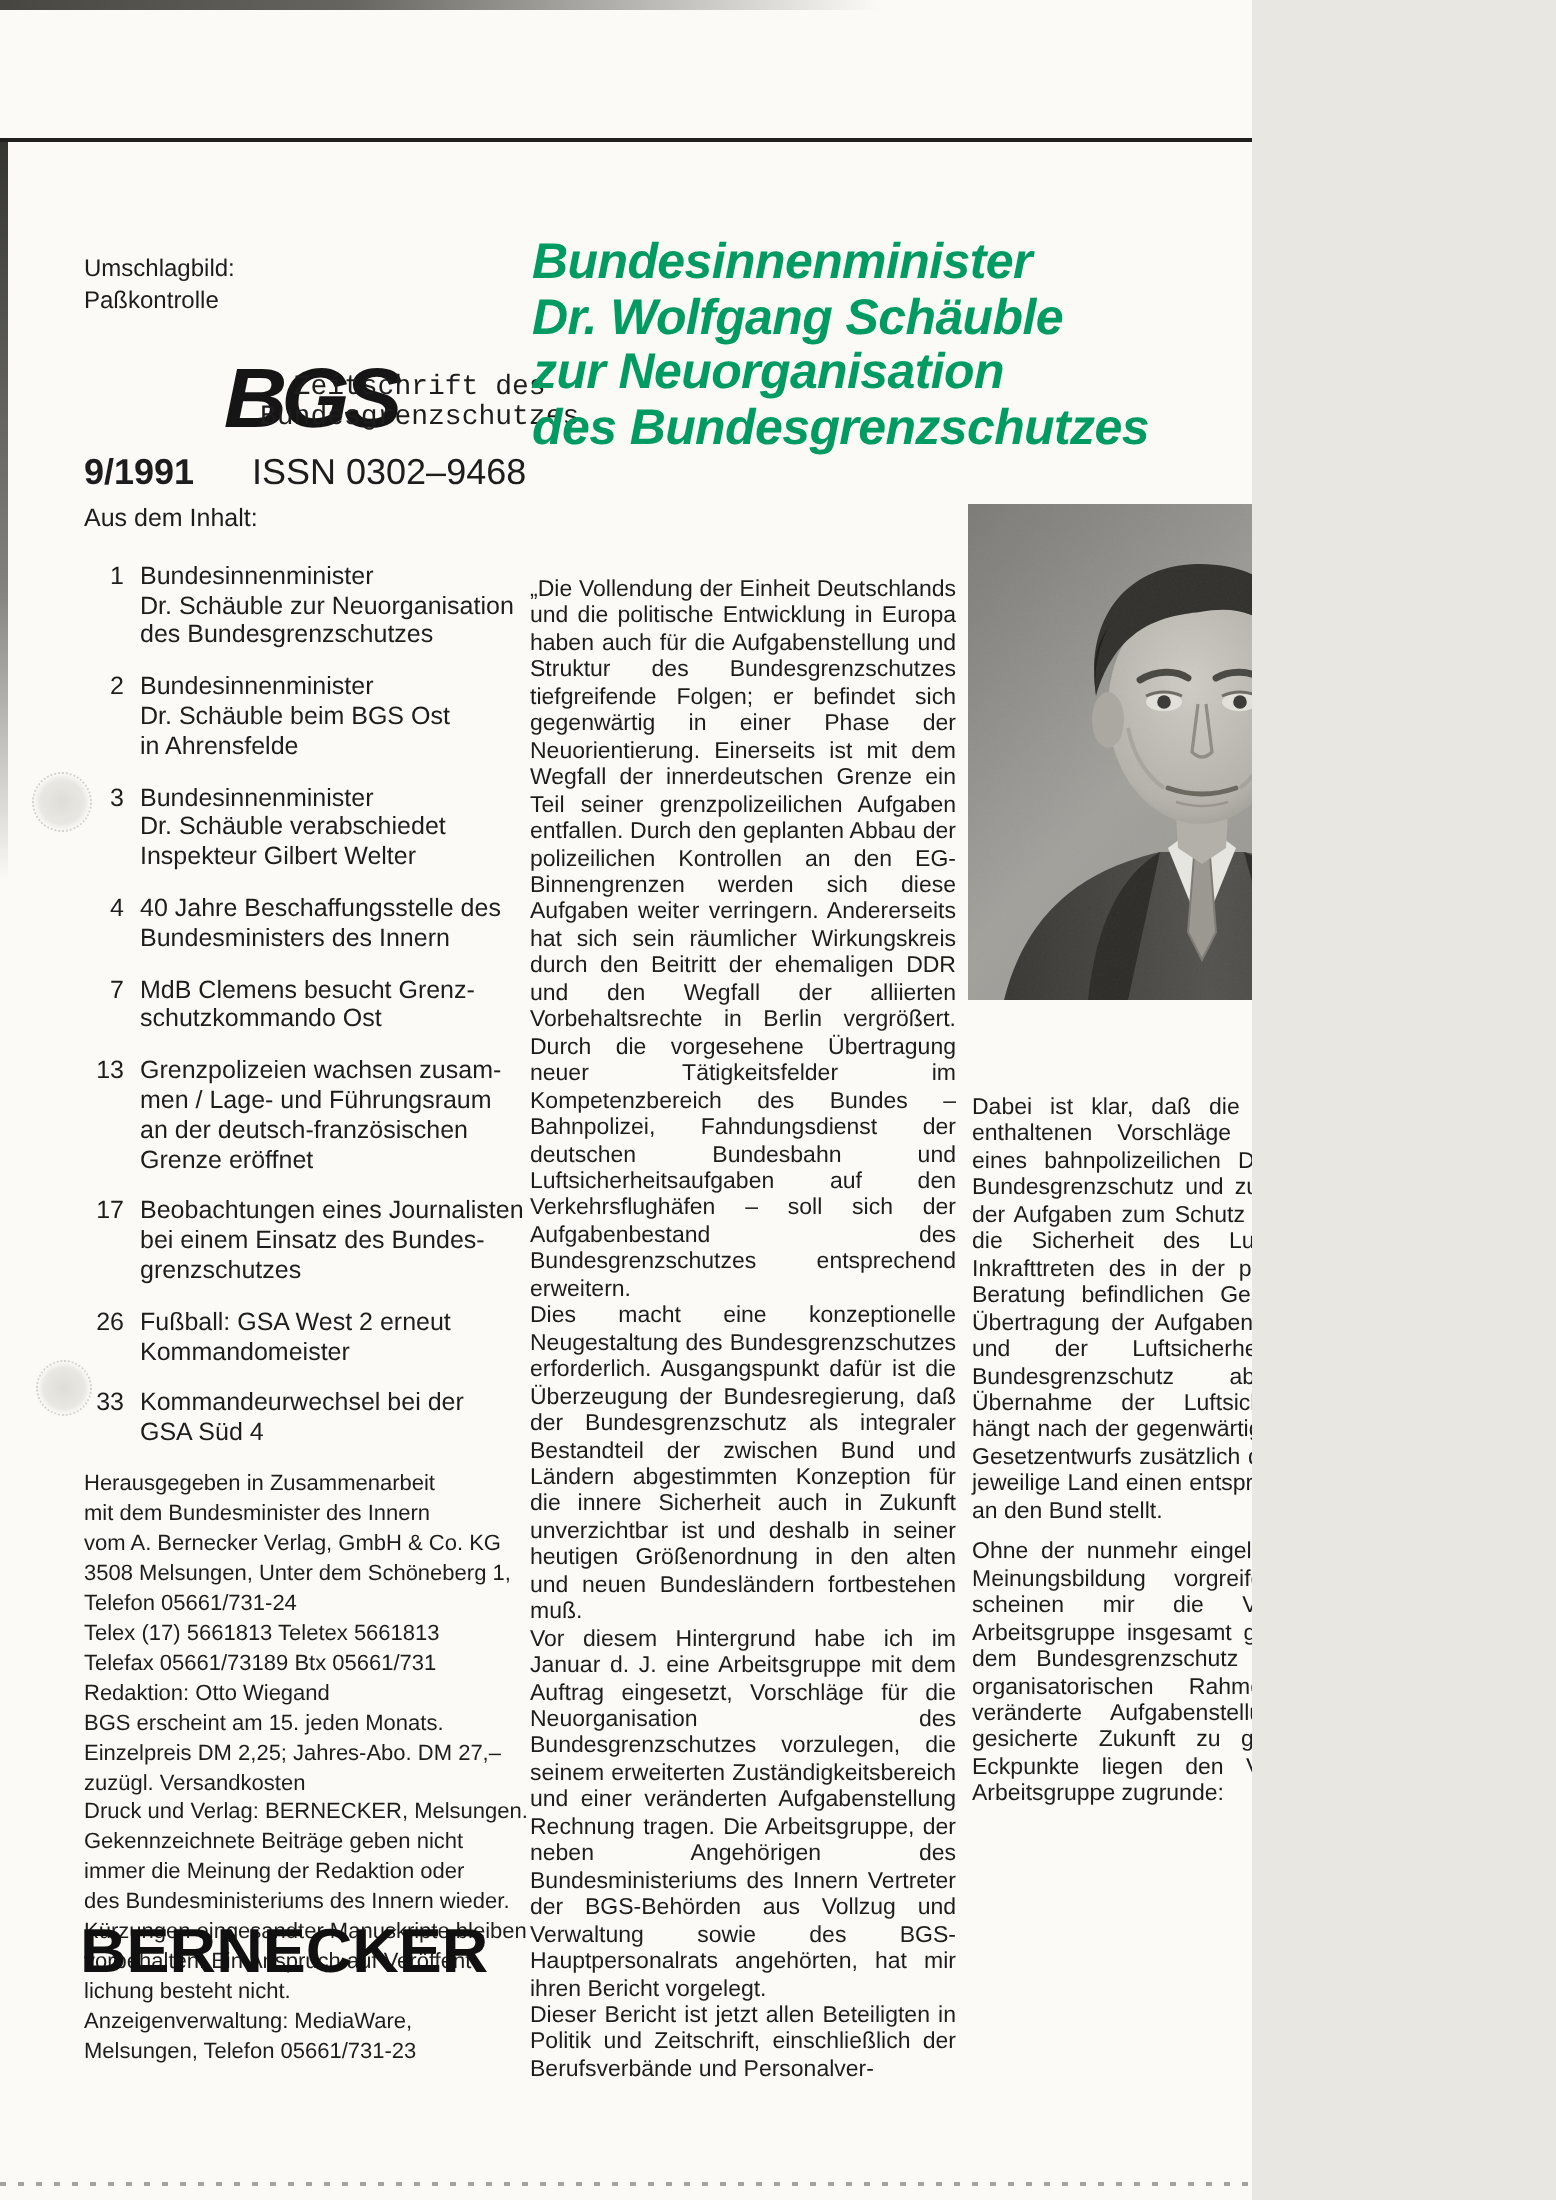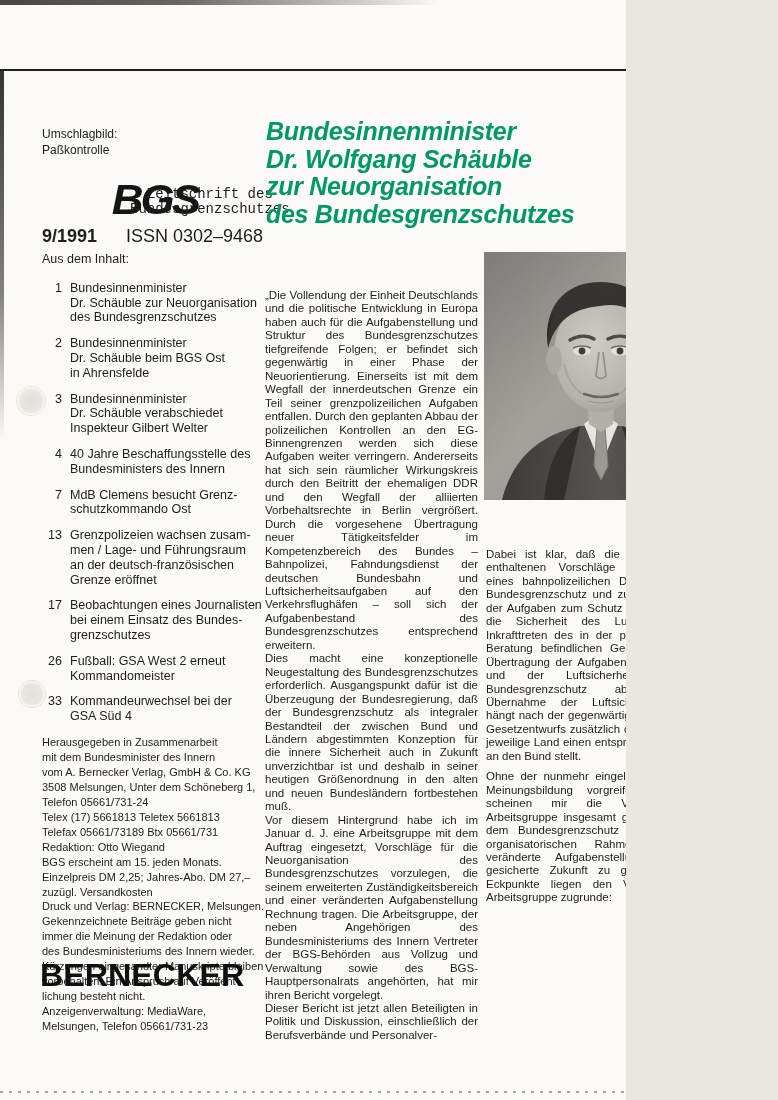--- a/index.html
+++ b/index.html
@@ -261,21 +261,21 @@
       <path d="M80 112 Q84 132 98 142" stroke="#9c9992" stroke-width="2" fill="none" opacity="0.6"></path>
       <path d="M153 112 Q149 132 136 142" stroke="#9c9992" stroke-width="2" fill="none" opacity="0.6"></path>
       <rect width="234" height="248" filter="url(#grain)" fill="transparent" opacity="0.5"></rect>
     </svg>
   </div>
 
   <div class="body-col col1">
     <p>„Die Vollendung der Einheit Deutschlands und die politische Entwicklung in Europa haben auch für die Aufgabenstellung und Struktur des Bundesgrenzschutzes tiefgreifende Folgen; er befindet sich gegenwärtig in einer Phase der Neuorientierung. Einerseits ist mit dem Wegfall der innerdeutschen Grenze ein Teil seiner grenzpolizeilichen Aufgaben entfallen. Durch den geplanten Abbau der polizeilichen Kontrollen an den EG-Binnengrenzen werden sich diese Aufgaben weiter verringern. Andererseits hat sich sein räumlicher Wirkungskreis durch den Beitritt der ehemaligen DDR und den Wegfall der alliierten Vorbehaltsrechte in Berlin vergrößert. Durch die vorgesehene Übertragung neuer Tätigkeitsfelder im Kompetenzbereich des Bundes – Bahnpolizei, Fahndungsdienst der deutschen Bundesbahn und Luftsicherheitsaufgaben auf den Verkehrsflughäfen – soll sich der Aufgabenbestand des Bundesgrenzschutzes entsprechend erweitern.</p>
     <p>Dies macht eine konzeptionelle Neugestaltung des Bundesgrenzschutzes erforderlich. Ausgangspunkt dafür ist die Überzeugung der Bundesregierung, daß der Bundesgrenzschutz als integraler Bestandteil der zwischen Bund und Ländern abgestimmten Konzeption für die innere Sicherheit auch in Zukunft unverzichtbar ist und deshalb in seiner heutigen Größenordnung in den alten und neuen Bundesländern fortbestehen muß.</p>
     <p>Vor diesem Hintergrund habe ich im Januar d. J. eine Arbeitsgruppe mit dem Auftrag eingesetzt, Vorschläge für die Neuorganisation des Bundesgrenzschutzes vorzulegen, die seinem erweiterten Zuständigkeitsbereich und einer veränderten Aufgabenstellung Rechnung tragen. Die Arbeitsgruppe, der neben Angehörigen des Bundesministeriums des Innern Vertreter der BGS-Behörden aus Vollzug und Verwaltung sowie des BGS-Hauptpersonalrats angehörten, hat mir ihren Bericht vorgelegt.</p>
-    <p>Dieser Bericht ist jetzt allen Beteiligten in Politik und Diskussion, einschließlich der Berufsverbände und Personalver-</p>
+    <p>Dieser Bericht ist jetzt allen Beteiligten in Politik und Zeitschrift, einschließlich der Berufsverbände und Personalver-</p>
   </div>
 
   <div class="body-col col2">
     <p>Dabei ist klar, daß die in dem Bericht enthaltenen Vorschläge zur Einrichtung eines bahnpolizeilichen Dienstzweiges im Bundesgrenzschutz und zur Wahrnehmung der Aufgaben zum Schutz vor Angriffen auf die Sicherheit des Luftverkehrs vom Inkrafttreten des in der parlamentarischen Beratung befindlichen Gesetzentwurfs zur Übertragung der Aufgaben der Bahnpolizei und der Luftsicherheit auf den Bundesgrenzschutz abhängen. Die Übernahme der Luftsicherheitsaufgaben hängt nach der gegenwärtigen Fassung des Gesetzentwurfs zusätzlich davon ab, ob das jeweilige Land einen entsprechenden Antrag an den Bund stellt.</p>
     <p>Ohne der nunmehr eingeleiteten vertieften Meinungsbildung vorgreifen zu wollen, scheinen mir die Vorschläge der Arbeitsgruppe insgesamt geeignet zu sein, dem Bundesgrenzschutz den passenden organisatorischen Rahmen für seine veränderte Aufgabenstellung und eine gesicherte Zukunft zu geben. Folgende Eckpunkte liegen den Vorschlägen der Arbeitsgruppe zugrunde:</p>
   </div>
 
   <div class="page-number">1</div>
 
 </div>

